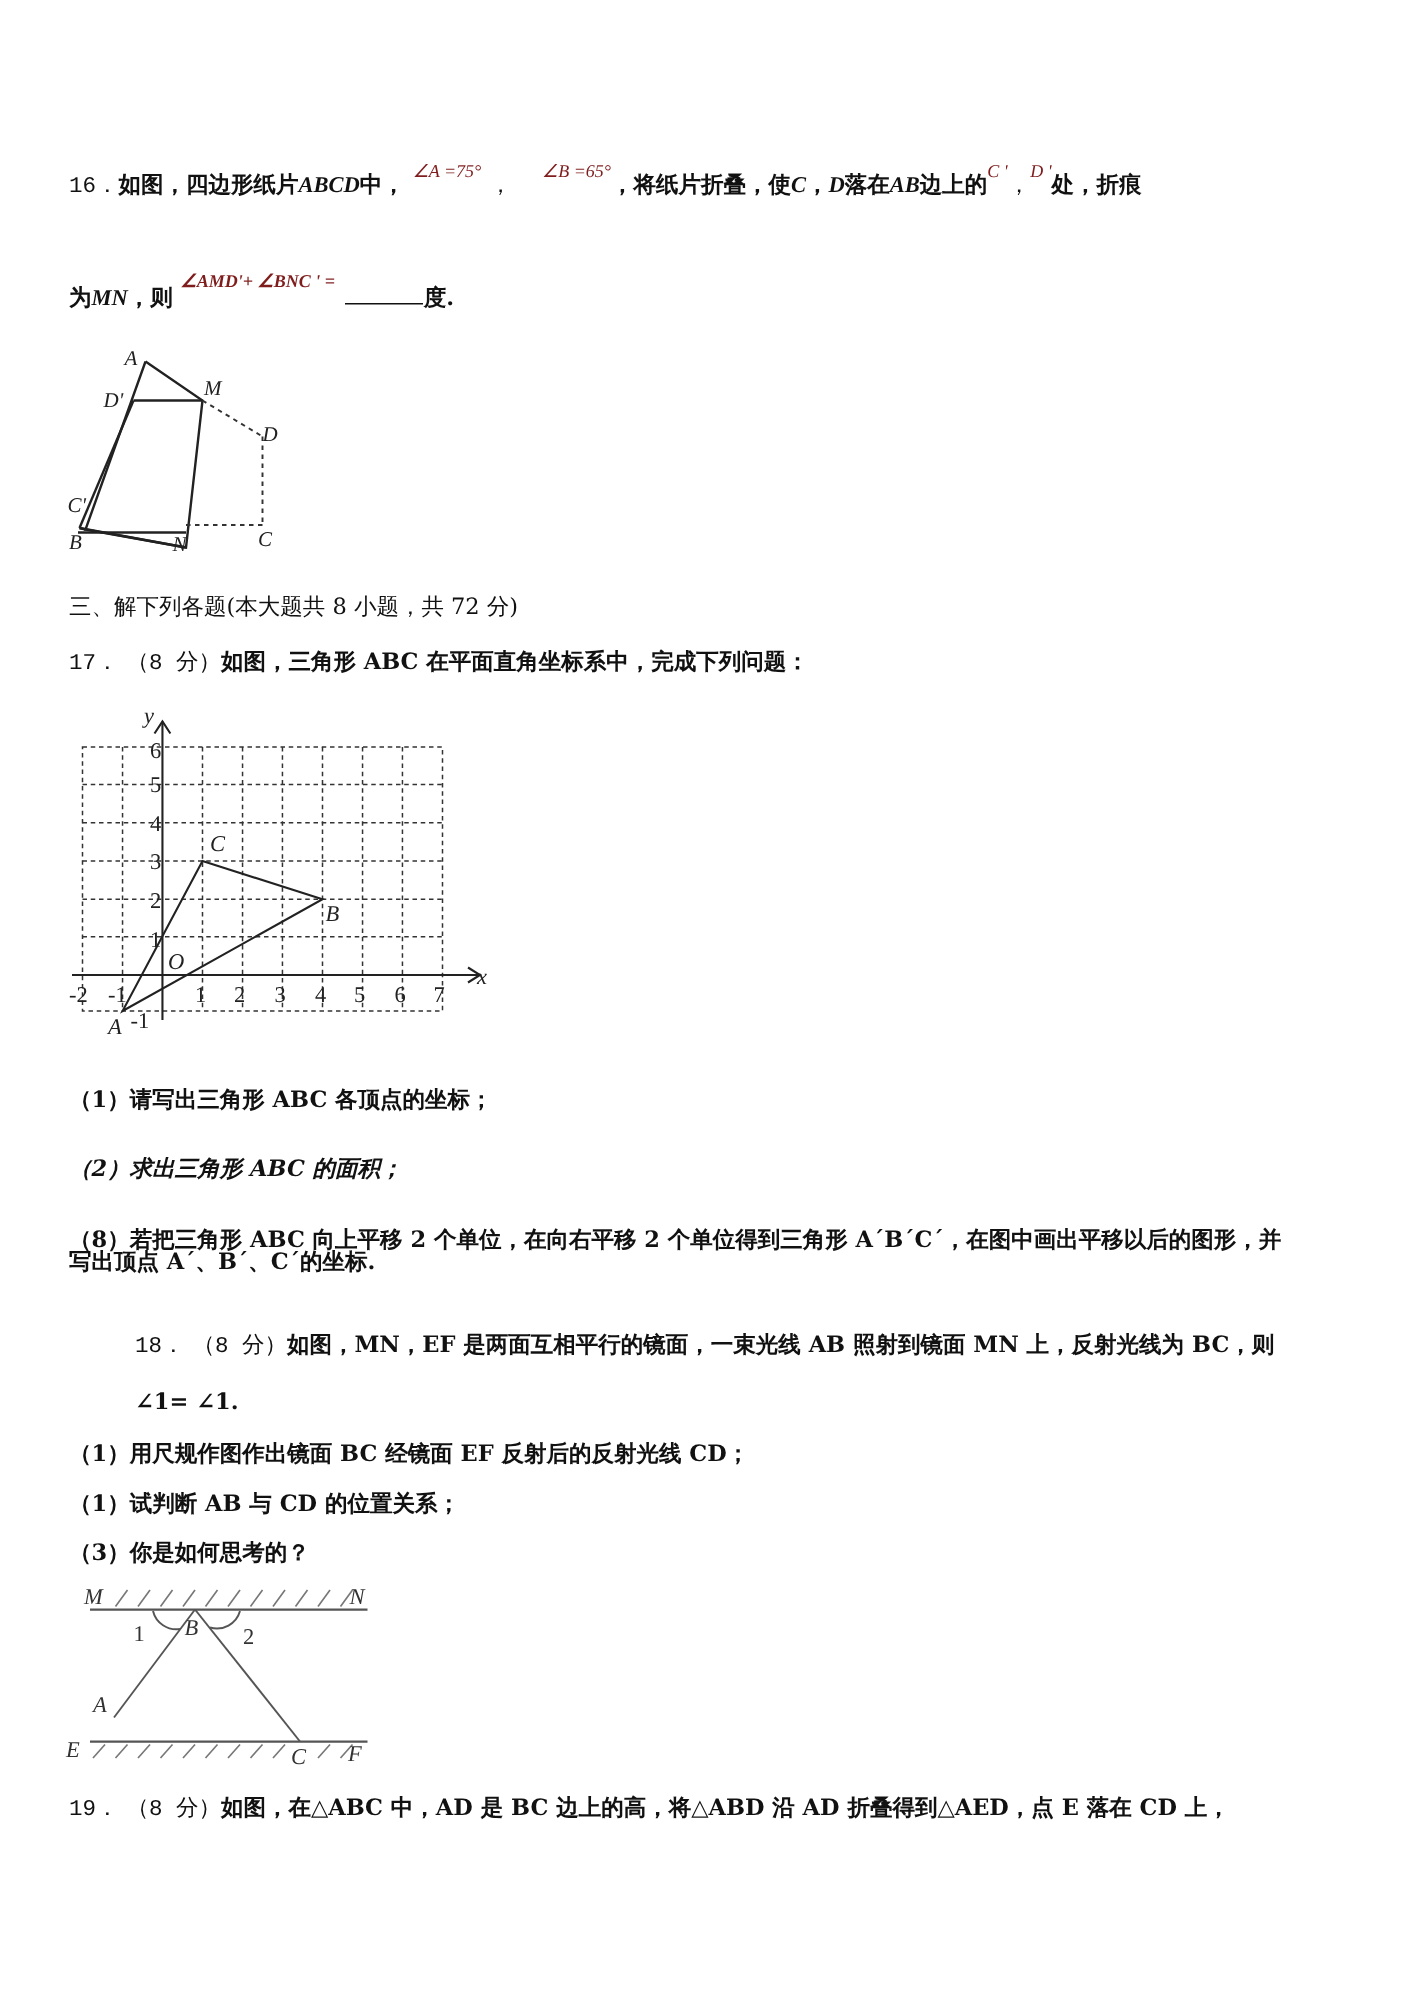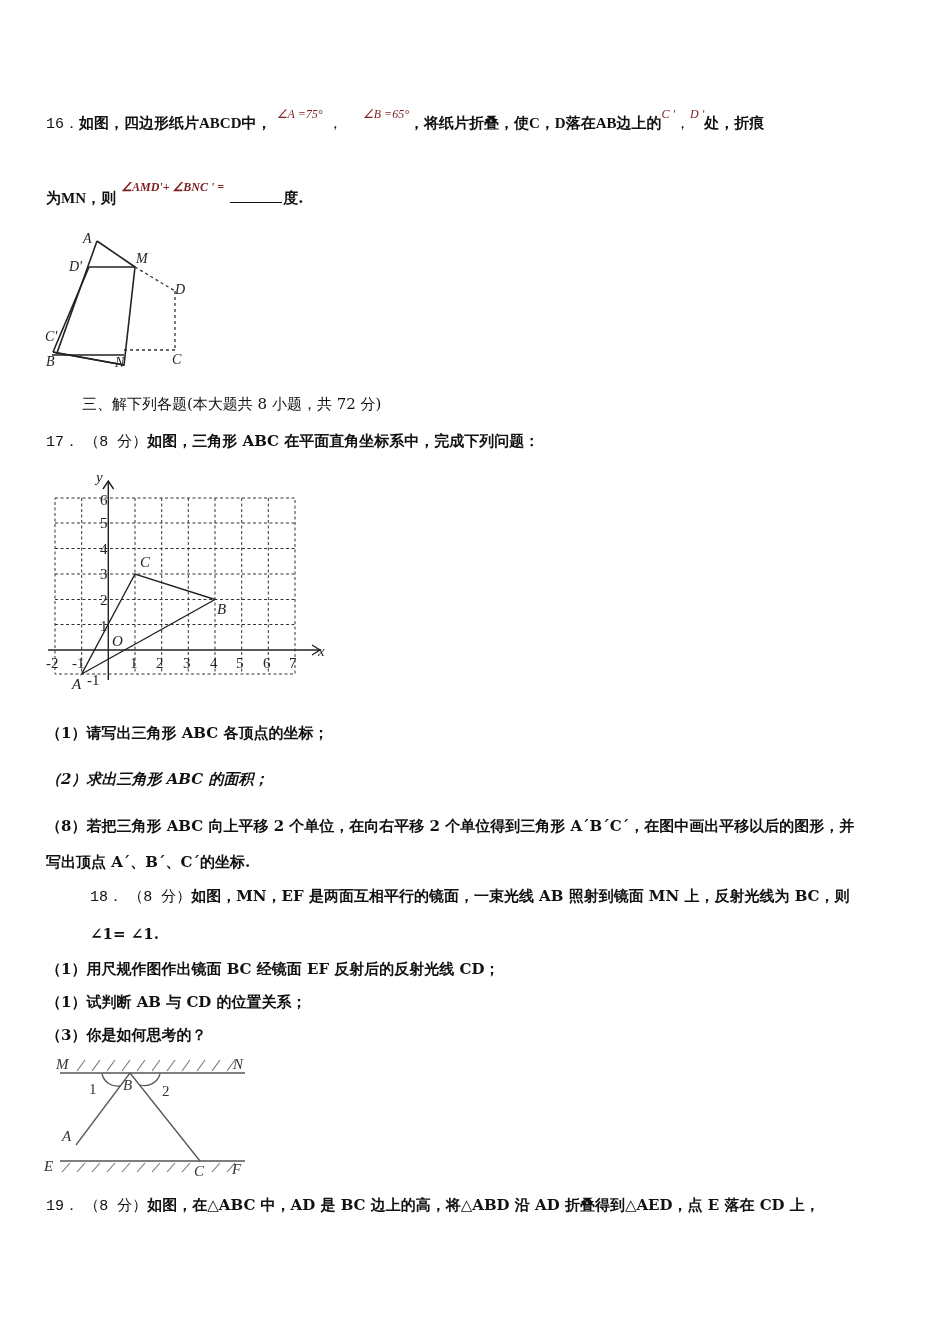--- a/index.html
+++ b/index.html
@@ -1,21 +1,21 @@
 <!DOCTYPE html>
 <html><head>
 <meta charset="utf-8">
 <style>
   html, body { margin:0; padding:0; background:#ffffff; }
   body { width:950px; height:1344px; position:relative; overflow:hidden;
          font-family:"DejaVu Serif","Liberation Serif",serif; color:#111; }
   .line { position:absolute; left:46px; font-size:15px; white-space:nowrap; font-weight:bold; }
   .num { font-weight:normal;font-family:Liberation Mono, monospace; }
   .mi { font-family:"Liberation Serif",serif; font-style:italic; font-weight:normal; color:#7f1d1d; font-size:12px; }
-  .bi { font-weight:bold; font-family:"Liberation Serif",serif; }
+  .bi { font-style:italic; font-weight:bold; font-family:"Liberation Serif",serif; }
   .blank { display:inline-block; width:52px; border-bottom:1.5px solid #111; margin:0 1px; }
   .fig { position:absolute; }
   svg text { font-family:"Liberation Serif",serif; }
 </style>
 </head>
 <body>
 
 <div class="line" style="top:114px;">
   <span class="num">16．</span><span>如图，四边形纸片</span><span class="bi">ABCD</span><span>中，</span>
   <span class="mi" style="position:relative;top:-10px;">∠A =75°</span>
@@ -48,21 +48,21 @@
     <text x="29" y="43">D'</text>
     <text x="96" y="35">M</text>
     <text x="135" y="66">D</text>
     <text x="5" y="113">C'</text>
     <text x="6" y="138">B</text>
     <text x="75" y="139">N</text>
     <text x="132" y="136">C</text>
   </g>
 </svg>
 
-<div class="line" style="top:395px;font-weight:normal;margin-left:36px;">三、解下列各题(本大题共 8 小题，共 72 分)</div>
+<div class="line" style="top:395px;font-weight:normal;">三、解下列各题(本大题共 8 小题，共 72 分)</div>
 
 <div class="line" style="top:432px;">
   <span class="num">17．</span>
   <span class="num">（8 分）</span><span>如图，三角形 ABC 在平面直角坐标系中，完成下列问题：</span>
 </div>
 
 <svg class="fig" style="left:40px;top:465px;" width="300" height="230">
 
   <g stroke="#333" stroke-width="1" stroke-dasharray="3,2.5" fill="none">
     <rect x="15" y="33" width="240" height="176"></rect>
@@ -114,21 +114,21 @@
     <text x="72" y="181">O</text>
     <text x="100" y="102">C</text>
     <text x="177" y="149">B</text>
     <text x="32" y="224">A</text>
   </g>
 </svg>
 
 <div class="line" style="top:724px;">（1）请写出三角形 ABC 各顶点的坐标；</div>
 <div class="line" style="top:770px;font-style:italic;">（2）求出三角形 ABC 的面积；</div>
 <div class="line" style="top:817px;">（8）若把三角形 ABC 向上平移 2 个单位，在向右平移 2 个单位得到三角形 A´B´C´，在图中画出平移以后的图形，并</div>
-<div class="line" style="top:853px;">写出顶点 A´、B´、C´的坐标.</div>
+<div class="line" style="top:832px;">写出顶点 A´、B´、C´的坐标.</div>
 
 <div class="line" style="top:887px;margin-left:44px;">
   <span class="num">18．</span>
   <span class="num">（8 分）</span><span>如图，MN，EF 是两面互相平行的镜面，一束光线 AB 照射到镜面 MN 上，反射光线为 BC，则</span>
 </div>
 <div class="line" style="top:925px;margin-left:44px;">∠1= ∠1.</div>
 <div class="line" style="top:960px;">（1）用尺规作图作出镜面 BC 经镜面 EF 反射后的反射光线 CD；</div>
 <div class="line" style="top:993px;">（1）试判断 AB 与 CD 的位置关系；</div>
 <div class="line" style="top:1026px;">（3）你是如何思考的？</div>
 

